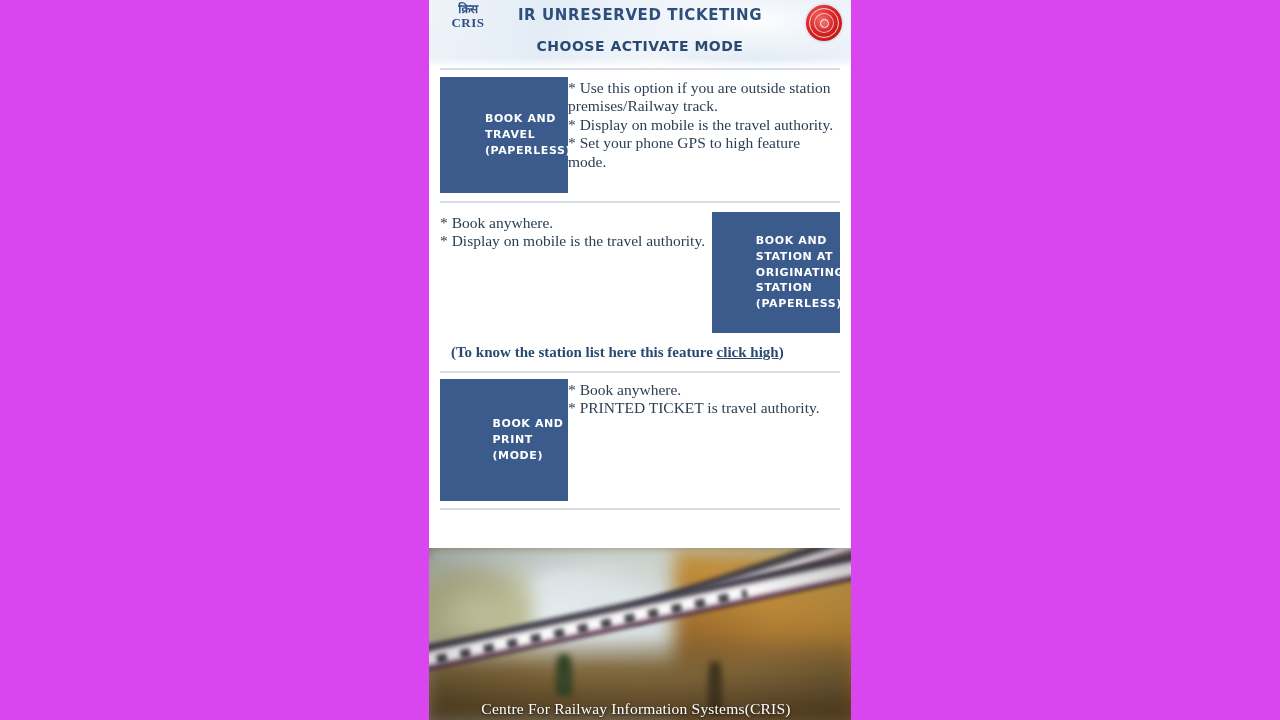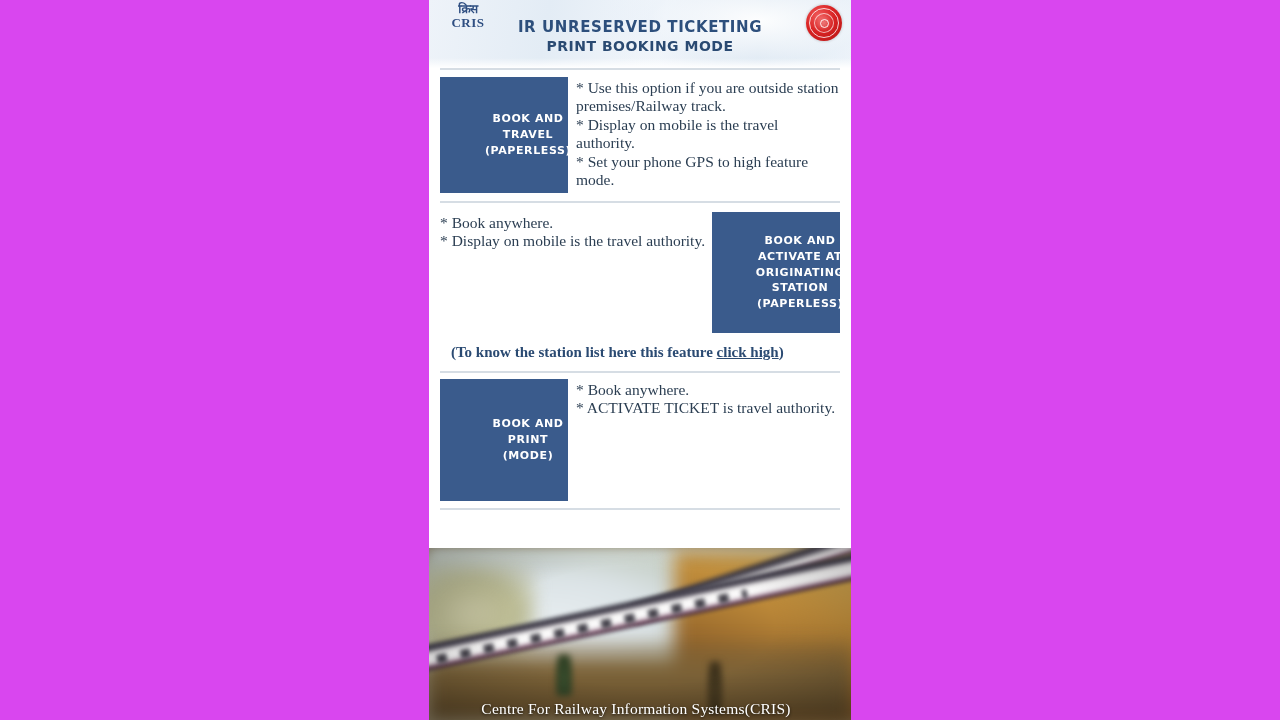--- a/index.html
+++ b/index.html
@@ -104,21 +104,21 @@
     left: 50%; top: 50%;
     width: 9px; height: 9px;
     margin: -4.5px 0 0 -4.5px;
     border-radius: 50%;
     border: 1px solid rgba(255,255,255,0.9);
   }
 
   .hdr-title {
     position: absolute;
     left: 0; right: 0;
-    top: 18px;
+    top: 6px;
     text-align: center;
     font-family: "DejaVu Sans", sans-serif;
     font-size: 15px;
     font-weight: 700;
     letter-spacing: 0.6px;
     color: #2d4f7c;
   }
   .hdr-sub {
     position: absolute;
     left: 0; right: 0;
@@ -149,40 +149,40 @@
   }
 
   .mode-box {
     width: 128px;
     min-height: 116px;
     background: #3a5b8c;
     color: #ffffff;
     display: flex;
     align-items: center;
     justify-content: center;
-    text-align: center;
+    text-align: left;
     font-family: "DejaVu Sans", sans-serif;
     font-size: 11px;
     font-weight: 700;
     letter-spacing: 0.6px;
     line-height: 1.45;
     flex: 0 0 128px;
     padding-left: 48px;
   }
   .mode-box.tall { min-height: 121px; }
   .mode-box.print { min-height: 122px; }
 
   .bullets {
     font-family: "Liberation Serif", serif;
     font-size: 15.5px;
     line-height: 1.19;
     color: #2b3e52;
     padding-top: 2px;
   }
-  .bullets.right-side { padding-left: 8px; flex: 1 1 auto; }
+  .bullets.right-side { flex: 1 1 auto; }
   .bullets.left-side  { padding-right: 6px; flex: 1 1 auto; }
   .bullets .line { white-space: nowrap; }
   .bullets .line.wrapok { white-space: normal; }
   .bullets .warn {
     color: #b5272d;
     font-weight: 700;
   }
 
   
   #sec1 { padding-top: 7px; padding-bottom: 8px; }
@@ -325,21 +325,21 @@
 <div id="screen">
   <div id="phone">
 
     <div class="header">
       <div class="cris-logo">
         <span class="devanagari">क्रिस</span>
         <span class="cris-word">CRIS</span>
       </div>
 
       <div class="hdr-title">IR UNRESERVED TICKETING</div>
-      <div class="hdr-sub">PRINT BOOKING MODE</div>
+      <div class="hdr-sub">CHOOSE ACTIVATE MODE</div>
 
       <div class="ir-emblem">
         <div class="ring"></div>
         <div class="inner"></div>
         <div class="core"></div>
       </div>
     </div>
 
     <div class="content">
 
@@ -363,21 +363,21 @@
       <div class="divider"></div>
 
       <div class="row" id="sec2">
         <div class="bullets left-side">
           <div class="line">* Book anywhere.</div>
           <div class="line wrapok">* Display on mobile is the travel authority.</div>
         </div>
         <div class="mode-box tall">
           <span>
             <span>BOOK AND</span><br>
-            <span>ACTIVATE AT</span><br>
+            <span>STATION AT</span><br>
             <span>ORIGINATING</span><br>
             <span>STATION</span><br>
             <span>(PAPERLESS)</span>
           </span>
         </div>
       </div>
 
       <div class="station-note">
         <span>(To know the station list here this feature </span><a href="#">click high</a><span>)</span>
       </div>
@@ -387,21 +387,21 @@
       <div class="row" id="sec3">
         <div class="mode-box print">
           <span>
             <span>BOOK AND</span><br>
             <span>PRINT</span><br>
             <span>(MODE)</span>
           </span>
         </div>
         <div class="bullets right-side">
           <div class="line">* Book anywhere.</div>
-          <div class="line wrapok">* ACTIVATE TICKET is travel authority.</div>
+          <div class="line wrapok">* PRINTED TICKET is travel authority.</div>
         </div>
       </div>
 
       <div class="divider"></div>
     </div>
 
     <div class="photo">
       <div class="sky"></div>
       <div class="water"></div>
       <div class="bank-left"></div>

